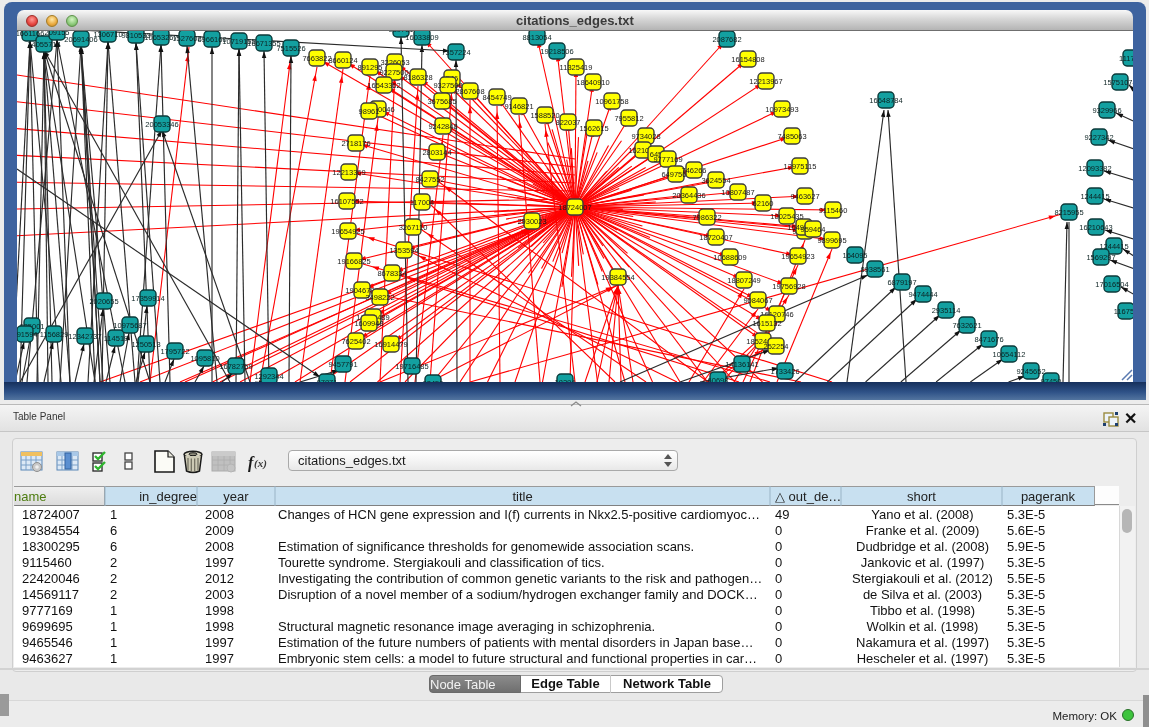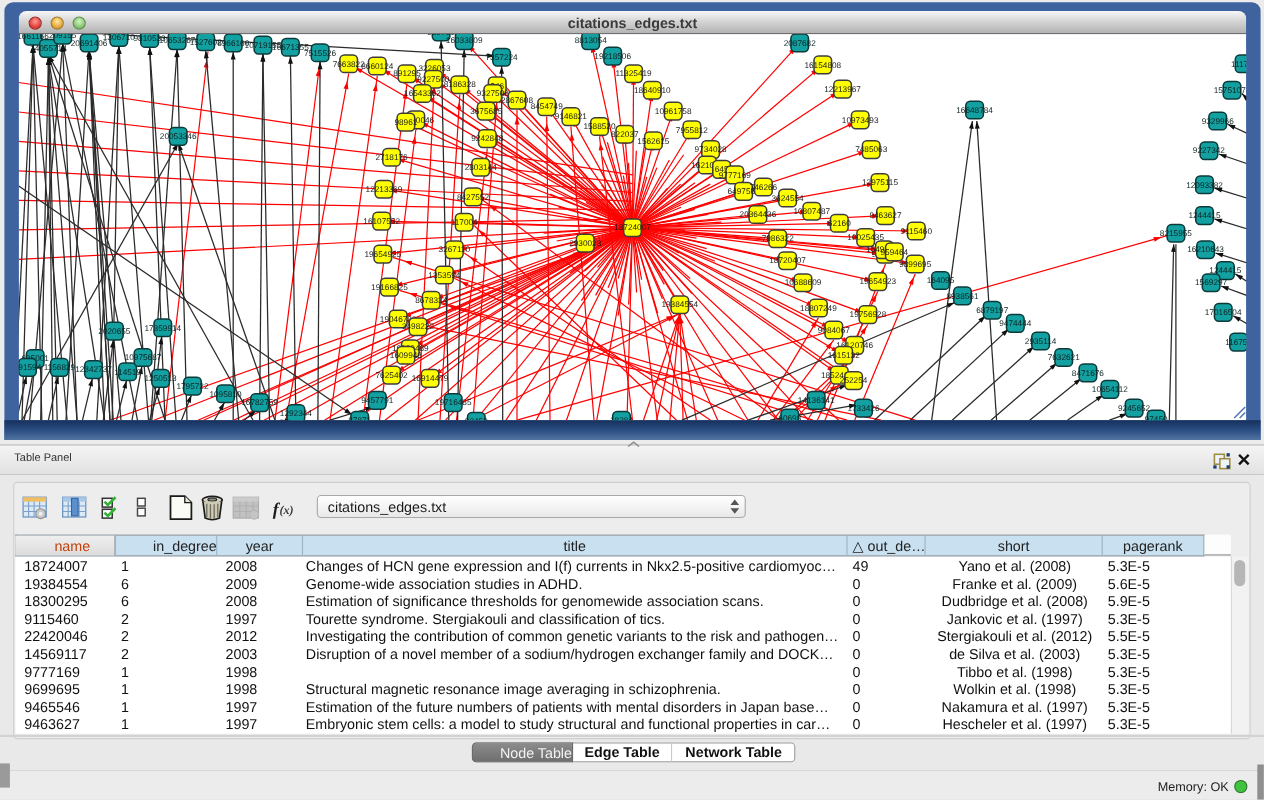--- a/index.html
+++ b/index.html
@@ -856,21 +856,21 @@
 
 <div class="abs" style="left:288px;top:450px;width:390px;height:21px;background:linear-gradient(#ffffff,#f2f2f2 60%,#e8e8e8);border:1px solid #a9a9a9;border-radius:4px"></div>
 <div class="abs" style="left:298px;top:453px;font-size:13px;color:#1a1a1a">citations_edges.txt</div>
 <svg class="abs" style="left:662px;top:453px" width="12" height="15">
     <path d="M6 1 L10 6 H2 Z" fill="#555"></path>
     <path d="M6 14 L10 9 H2 Z" fill="#555"></path>
   </svg>
 
 <div class="abs" style="left:14px;top:486px;width:1081px;height:20px;background:#c8e0f0;border:1px solid #9a9a9a;border-bottom:1px solid #808080"></div>
 <div class="abs" style="left:14px;top:487px;width:91px;height:18px;background:linear-gradient(#efefef,#dcdcdc);border-right:1px solid #9a9a9a"></div>
-<div class="abs hcell" style="left:14px;top:489px;width:68px;text-align:right;font-size:13px;color:#c2410c">name</div>
+<div class="abs hcell" style="left:14px;top:489px;width:68px;text-align:left;font-size:13px;color:#4d7c0f">name</div>
 <div class="abs hcell" style="left:105px;top:489px;width:92px;text-align:right;font-size:13px;color:#222">in_degree</div>
 <div class="abs hcell" style="left:197px;top:489px;width:78px;text-align:center;font-size:13px;color:#222">year</div>
 <div class="abs hcell" style="left:275px;top:489px;width:495px;text-align:center;font-size:13px;color:#222">title</div>
 <div class="abs hcell" style="left:775px;top:489px;font-size:13px;color:#222">△ out_de…</div>
 <div class="abs hcell" style="left:841px;top:489px;width:161px;text-align:center;font-size:13px;color:#222">short</div>
 <div class="abs hcell" style="left:1002px;top:489px;width:92px;text-align:center;font-size:13px;color:#222">pagerank</div>
 <svg class="abs" style="left:14px;top:486px" width="1081" height="20">
 <path d="M91 0 V20 M183 0 V20 M261 0 V20 M756 0 V20 M827 0 V20 M988 0 V20" stroke="#9ab4c6" stroke-width="1"></path>
 </svg>
 
@@ -883,21 +883,20 @@
     <span style="left:205px">2008</span>
     <span style="left:278px">Changes of HCN gene expression and I(f) currents in Nkx2.5-positive cardiomyoc…</span>
     <span style="left:775px">49</span>
     <span style="left:845px;width:155px;text-align:center">Yano et al. (2008)</span>
     <span style="left:1007px">5.3E-5</span>
   </div>
 <div class="trow" style="top:523px">
 <span style="left:22px">19384554</span>
     <span style="left:110px">6</span>
     <span style="left:205px">2009</span>
-    <span style="left:278px">Genome-wide association studies in ADHD.</span>
     <span style="left:775px">0</span>
     <span style="left:845px;width:155px;text-align:center">Franke et al. (2009)</span>
     <span style="left:1007px">5.6E-5</span>
   </div>
 <div class="trow" style="top:539px">
 <span style="left:22px">18300295</span>
     <span style="left:110px">6</span>
     <span style="left:205px">2008</span>
     <span style="left:278px">Estimation of significance thresholds for genomewide association scans.</span>
     <span style="left:775px">0</span>
@@ -954,31 +953,31 @@
     <span style="left:205px">1997</span>
     <span style="left:278px">Estimation of the future numbers of patients with mental disorders in Japan base…</span>
     <span style="left:775px">0</span>
     <span style="left:845px;width:155px;text-align:center">Nakamura et al. (1997)</span>
     <span style="left:1007px">5.3E-5</span>
   </div>
 <div class="trow" style="top:651px">
 <span style="left:22px">9463627</span>
     <span style="left:110px">1</span>
     <span style="left:205px">1997</span>
-    <span style="left:278px">Embryonic stem cells: a model to study structural and functional properties in car…</span>
+    <span style="left:278px">Embryonic stem cells: a model to future structural and functional properties in car…</span>
     <span style="left:775px">0</span>
     <span style="left:845px;width:155px;text-align:center">Hescheler et al. (1997)</span>
     <span style="left:1007px">5.3E-5</span>
   </div>
 
 <div class="abs" style="left:1119px;top:506px;width:16px;height:161px;background:#f2f2f2;border-left:1px solid #d8d8d8"></div>
 <div class="abs" style="left:1122px;top:509px;width:10px;height:24px;background:#b6b6b6;border-radius:5px"></div>
 
 <div class="abs" style="left:0;top:668px;width:1149px;height:2px;background:#d2d2d2"></div>
 <div class="abs" style="left:429px;top:675px;width:294px;height:18px;background:#fff;border:1px solid #9e9e9e;border-radius:4px"></div>
-<div class="abs" style="left:429px;top:675px;width:92px;height:18px;background:linear-gradient(#8b8b8b,#6f6f6f);border:1px solid #6a6a6a;border-radius:4px 0 0 4px;color:#f2f2f2;font-size:13px;text-align:right;line-height:17px">Node Table</div>
+<div class="abs" style="left:429px;top:675px;width:92px;height:18px;background:linear-gradient(#8b8b8b,#6f6f6f);border:1px solid #6a6a6a;border-radius:4px 0 0 4px;color:#f2f2f2;font-size:13px;text-align:left;line-height:17px">Node Table</div>
 <div class="abs" style="left:521px;top:675px;width:90px;height:18px;color:#111;font-size:13px;font-weight:bold;text-align:center;line-height:17px;border-right:1px solid #c9c9c9">Edge Table</div>
 <div class="abs" style="left:611px;top:675px;width:112px;height:18px;color:#111;font-size:13px;font-weight:bold;text-align:center;line-height:17px">Network Table</div>
 
 <div class="abs" style="left:0;top:700px;width:1149px;height:27px;background:#ececec;border-top:1px solid #d8d8d8"></div>
 <div class="abs" style="left:0;top:694px;width:9px;height:22px;background:#9a9a9a"></div>
 <div class="abs" style="left:1143px;top:695px;width:6px;height:32px;background:#8f8f8f"></div>
 <div class="abs" style="left:1050px;top:710px;width:67px;text-align:right;font-size:11.5px;color:#222">Memory: OK</div>
 <div class="abs" style="left:1122px;top:709px;width:12px;height:12px;border-radius:50%;background:#3ec43e;border:1px solid #2a702a"></div>
 </body></html>

